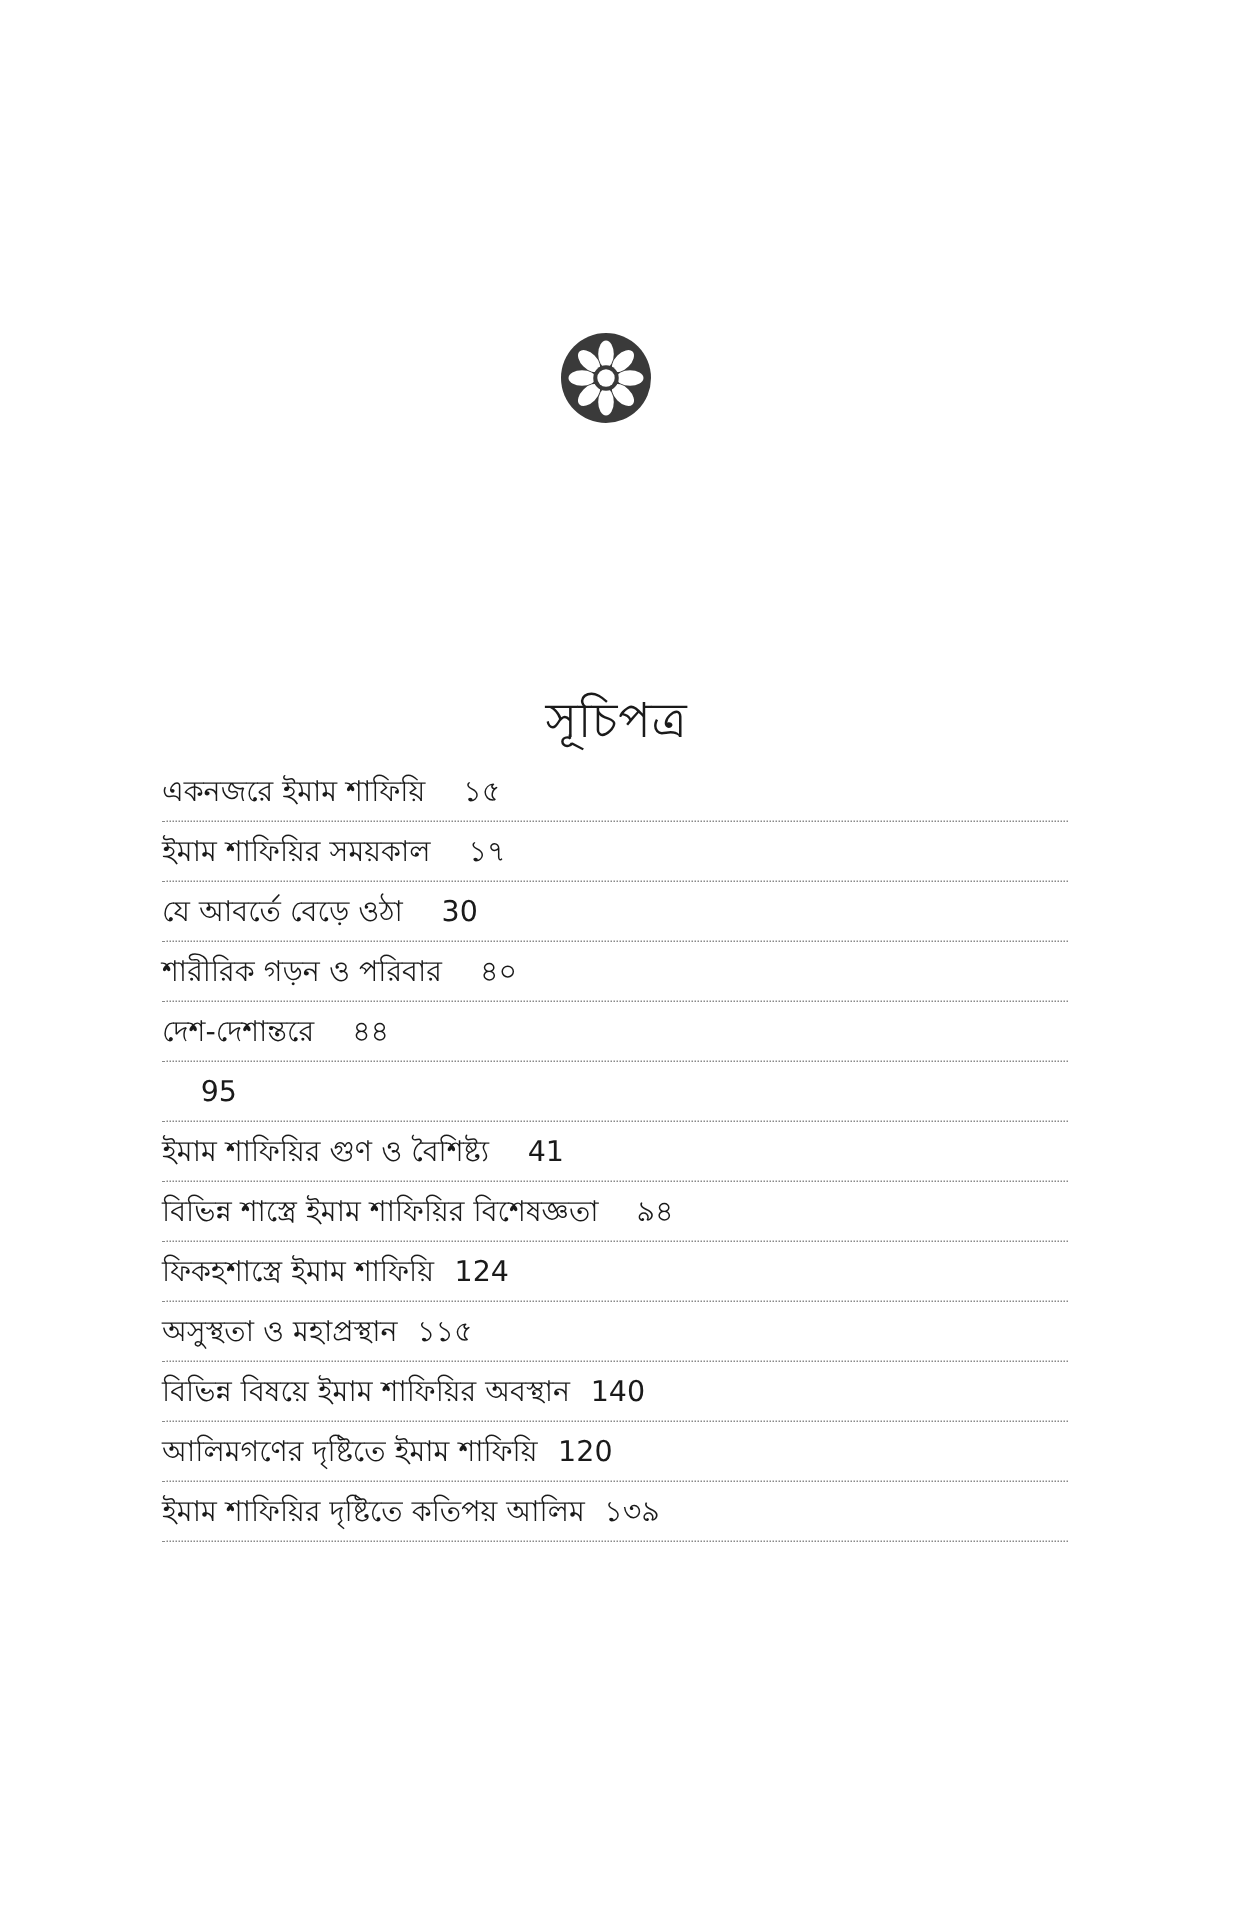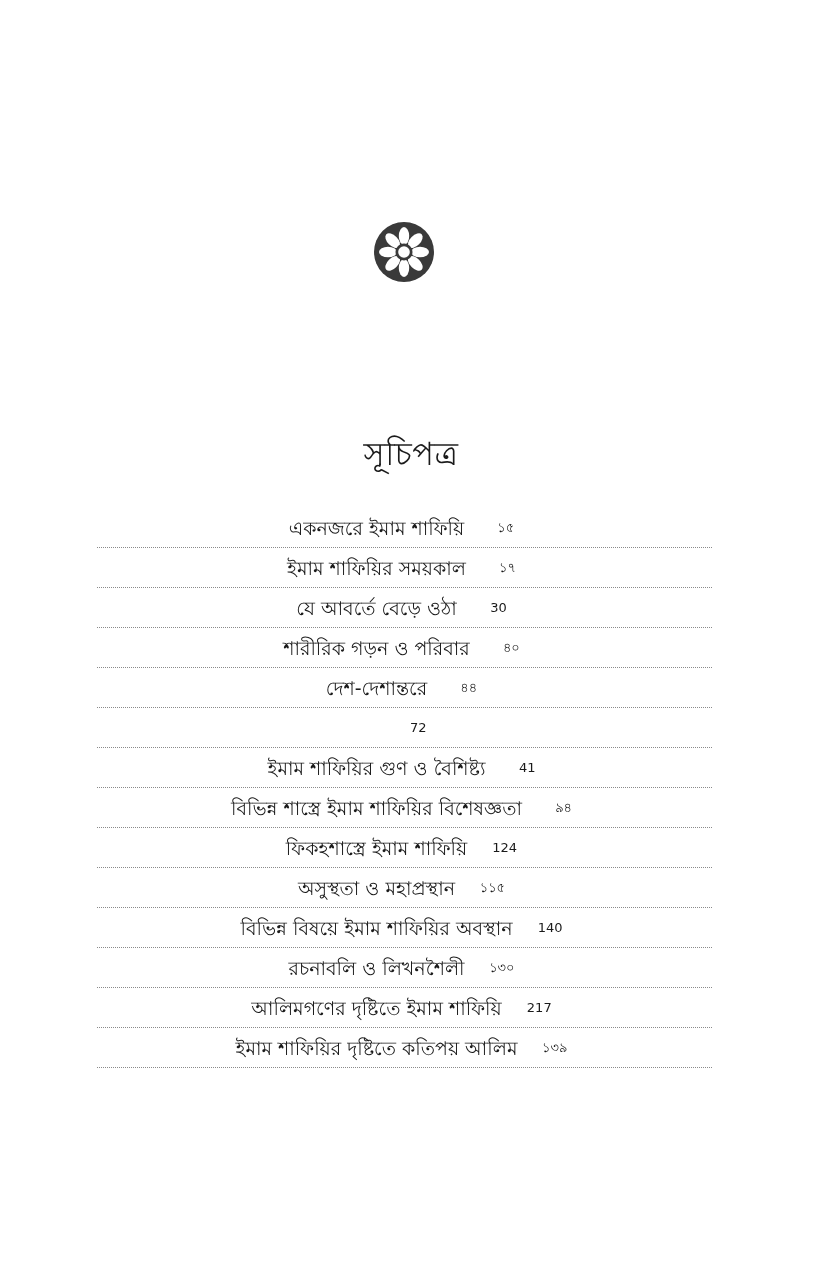--- a/index.html
+++ b/index.html
@@ -20,21 +20,21 @@
       left: 373px;
       top: 221px;
       width: 62px;
       height: 62px;
     }
     .ornament svg { width: 62px; height: 62px; display: block; }
     .toc-title {
       position: absolute;
       left: 0;
       width: 822px;
-      top: 430px;
+      top: 456px;
       text-align: center;
       font-size: 32px;
       line-height: 48px;
       color: #1a1a1a;
       letter-spacing: 0.5px;
     }
     .toc-list {
       position: absolute;
       left: 97px;
       top: 508px;
@@ -43,32 +43,33 @@
       padding: 0;
       list-style: none;
     }
     .toc-row {
       position: relative;
       height: 40px;
       border-bottom: 1px dotted #8a8a8a;
       box-sizing: border-box;
       display: flex;
       align-items: flex-end;
-      justify-content: center;
+      justify-content: flex-start;
       cursor: pointer;
+      margin-left: 11px;
     }
     .toc-label {
       font-size: 19px;
       line-height: 26px;
       padding-bottom: 6px;
       white-space: nowrap;
       color: #1a1a1a;
     }
     .toc-page {
-      font-size: 13px;
+      font-size: 19px;
       line-height: 26px;
       padding-bottom: 6px;
       padding-right: 6px;
       white-space: nowrap;
       color: #1a1a1a;
       text-align: right;
       min-width: 50px;
     }
   </style>
 </head>
@@ -109,21 +110,21 @@
   </li>
   <li class="toc-row">
     <span class="toc-label">শারীরিক গড়ন ও পরিবার</span>
     <span class="toc-page">৪০</span>
   </li>
   <li class="toc-row">
     <span class="toc-label">দেশ-দেশান্তরে</span>
     <span class="toc-page">৪৪</span>
   </li>
   <li class="toc-row">
-    <span class="toc-page">72</span>
+    <span class="toc-page">95</span>
   </li>
   <li class="toc-row">
     <span class="toc-label">ইমাম শাফিয়ির গুণ ও বৈশিষ্ট্য</span>
     <span class="toc-page">41</span>
   </li>
   <li class="toc-row">
     <span class="toc-label">বিভিন্ন শাস্ত্রে ইমাম শাফিয়ির বিশেষজ্ঞতা</span>
     <span class="toc-page">৯৪</span>
   </li>
   <li class="toc-row">
@@ -132,24 +133,20 @@
   </li>
   <li class="toc-row">
     <span class="toc-label">অসুস্থতা ও মহাপ্রস্থান</span>
     <span class="toc-page">১১৫</span>
   </li>
   <li class="toc-row">
     <span class="toc-label">বিভিন্ন বিষয়ে ইমাম শাফিয়ির অবস্থান</span>
     <span class="toc-page">140</span>
   </li>
   <li class="toc-row">
-    <span class="toc-label">রচনাবলি ও লিখনশৈলী</span>
-    <span class="toc-page">১৩০</span>
-  </li>
-  <li class="toc-row">
     <span class="toc-label">আলিমগণের দৃষ্টিতে ইমাম শাফিয়ি</span>
-    <span class="toc-page">217</span>
+    <span class="toc-page">120</span>
   </li>
   <li class="toc-row">
     <span class="toc-label">ইমাম শাফিয়ির দৃষ্টিতে কতিপয় আলিম</span>
     <span class="toc-page">১৩৯</span>
   </li>
 </ul>
 
 </body></html>

